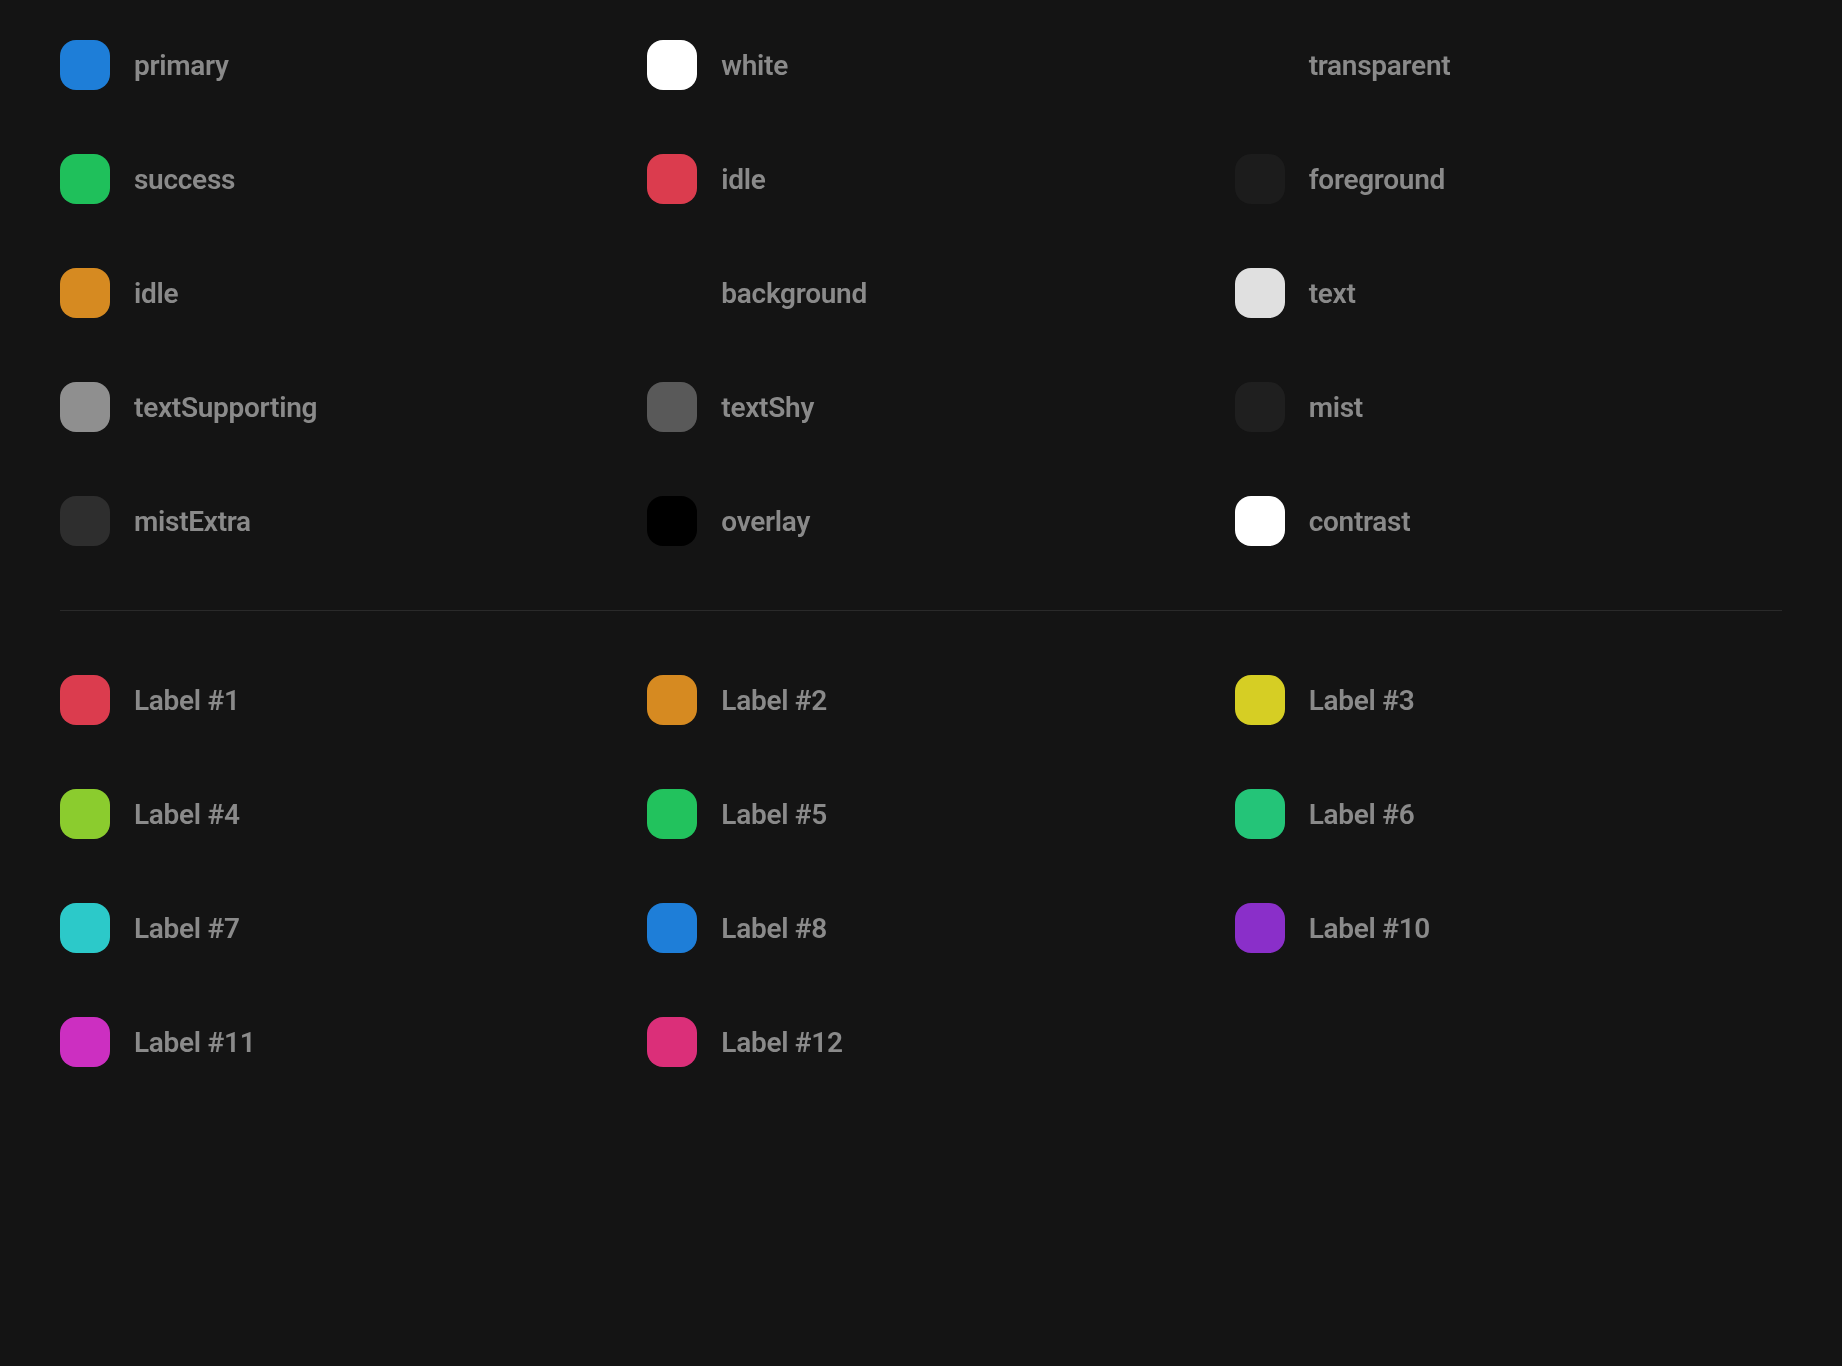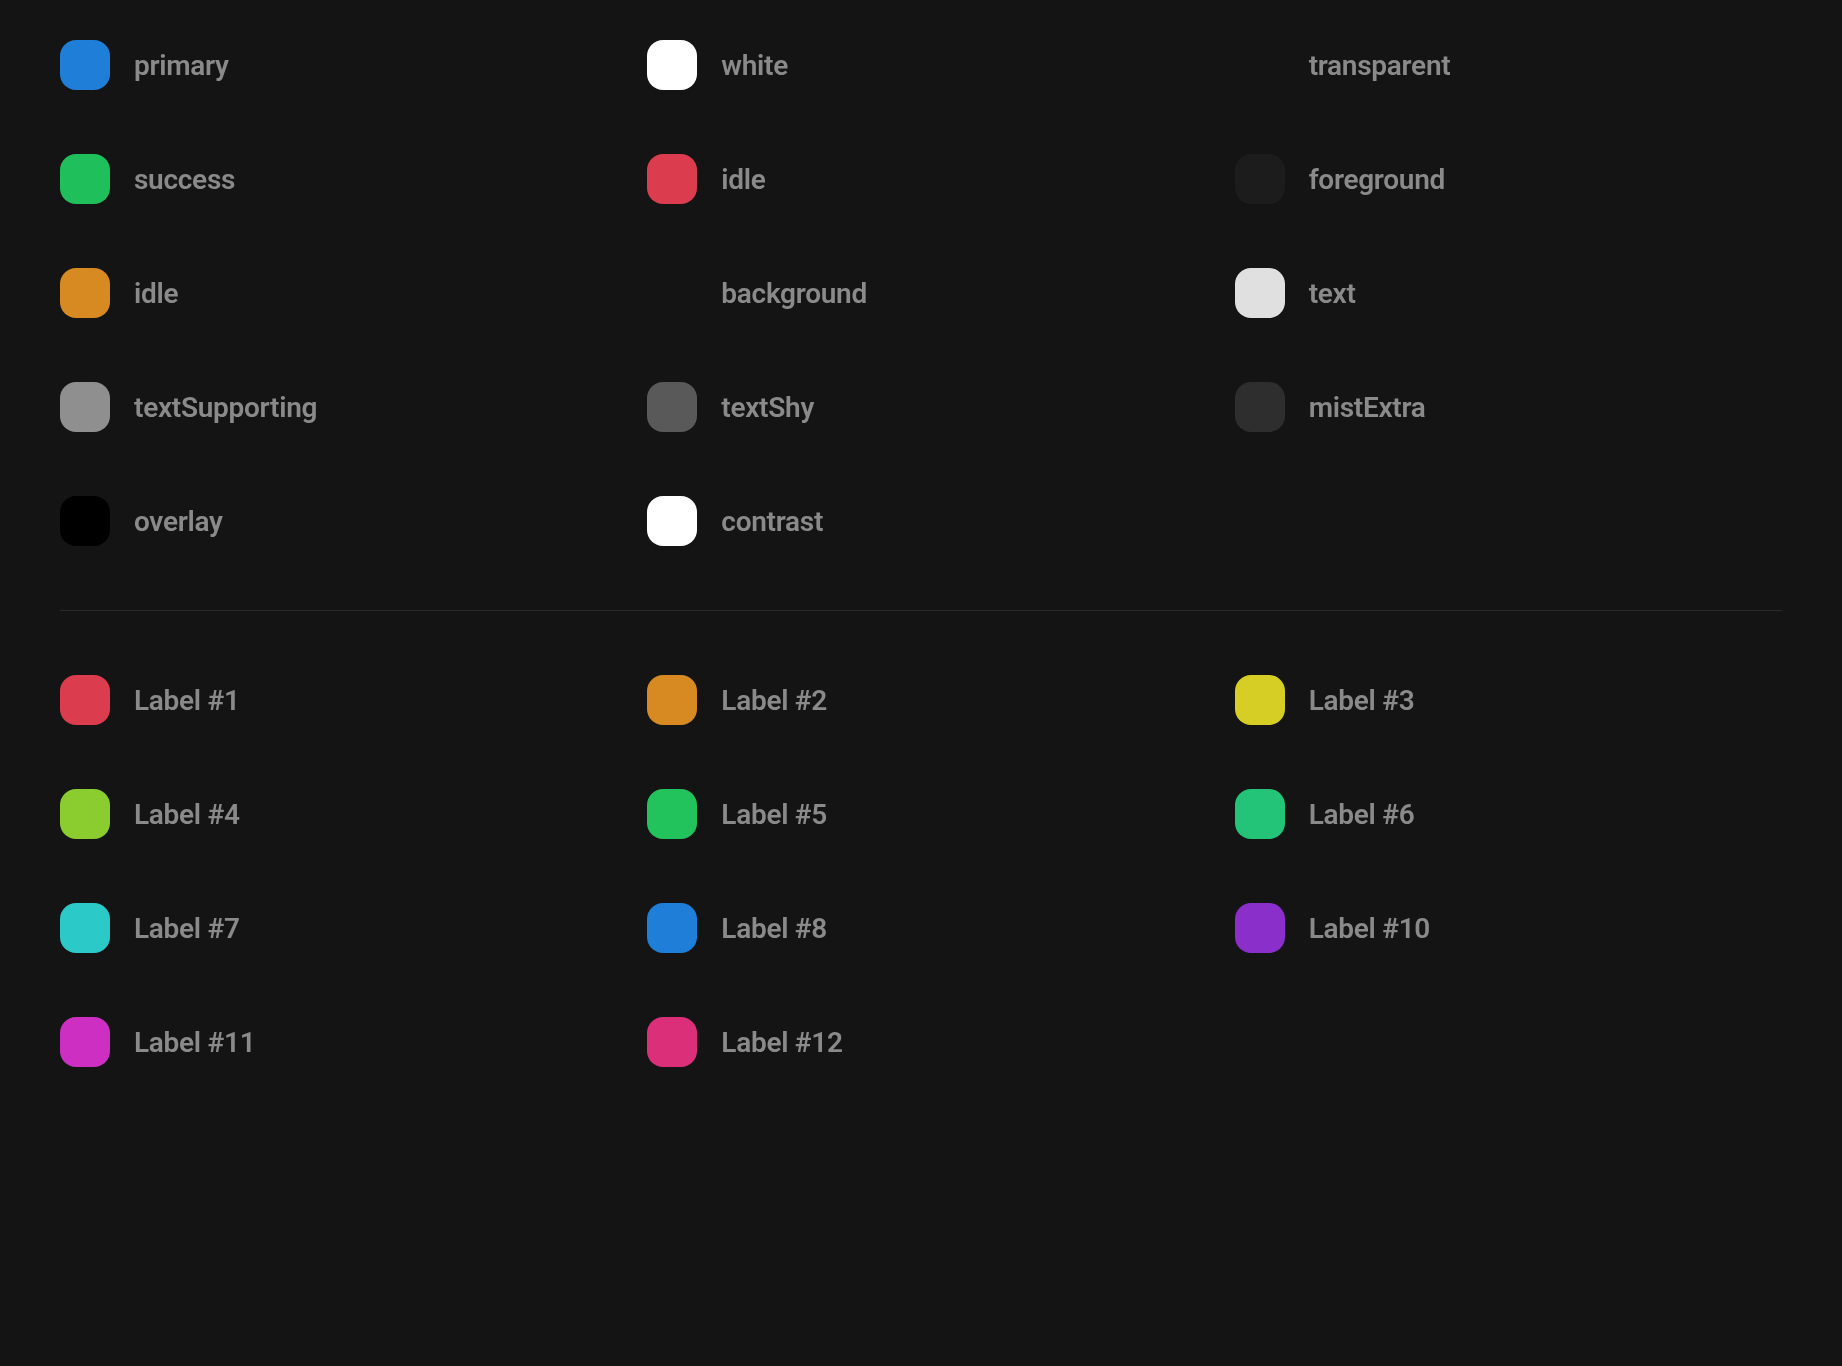--- a/index.html
+++ b/index.html
@@ -87,20 +87,24 @@
     </div>
     <div class="swatch-row">
       <div class="swatch" style="background: rgb(143, 143, 143);"></div>
       <span class="swatch-label">textSupporting</span>
     </div>
     <div class="swatch-row">
       <div class="swatch" style="background: rgb(89, 89, 89);"></div>
       <span class="swatch-label">textShy</span>
     </div>
     <div class="swatch-row">
+      <div class="swatch" style="background: rgb(31, 31, 31);"></div>
+      <span class="swatch-label">mist</span>
+    </div>
+    <div class="swatch-row">
       <div class="swatch" style="background: rgb(46, 46, 46);"></div>
       <span class="swatch-label">mistExtra</span>
     </div>
     <div class="swatch-row">
       <div class="swatch" style="background: rgb(0, 0, 0);"></div>
       <span class="swatch-label">overlay</span>
     </div>
     <div class="swatch-row">
       <div class="swatch" style="background: rgb(255, 255, 255);"></div>
       <span class="swatch-label">contrast</span>

